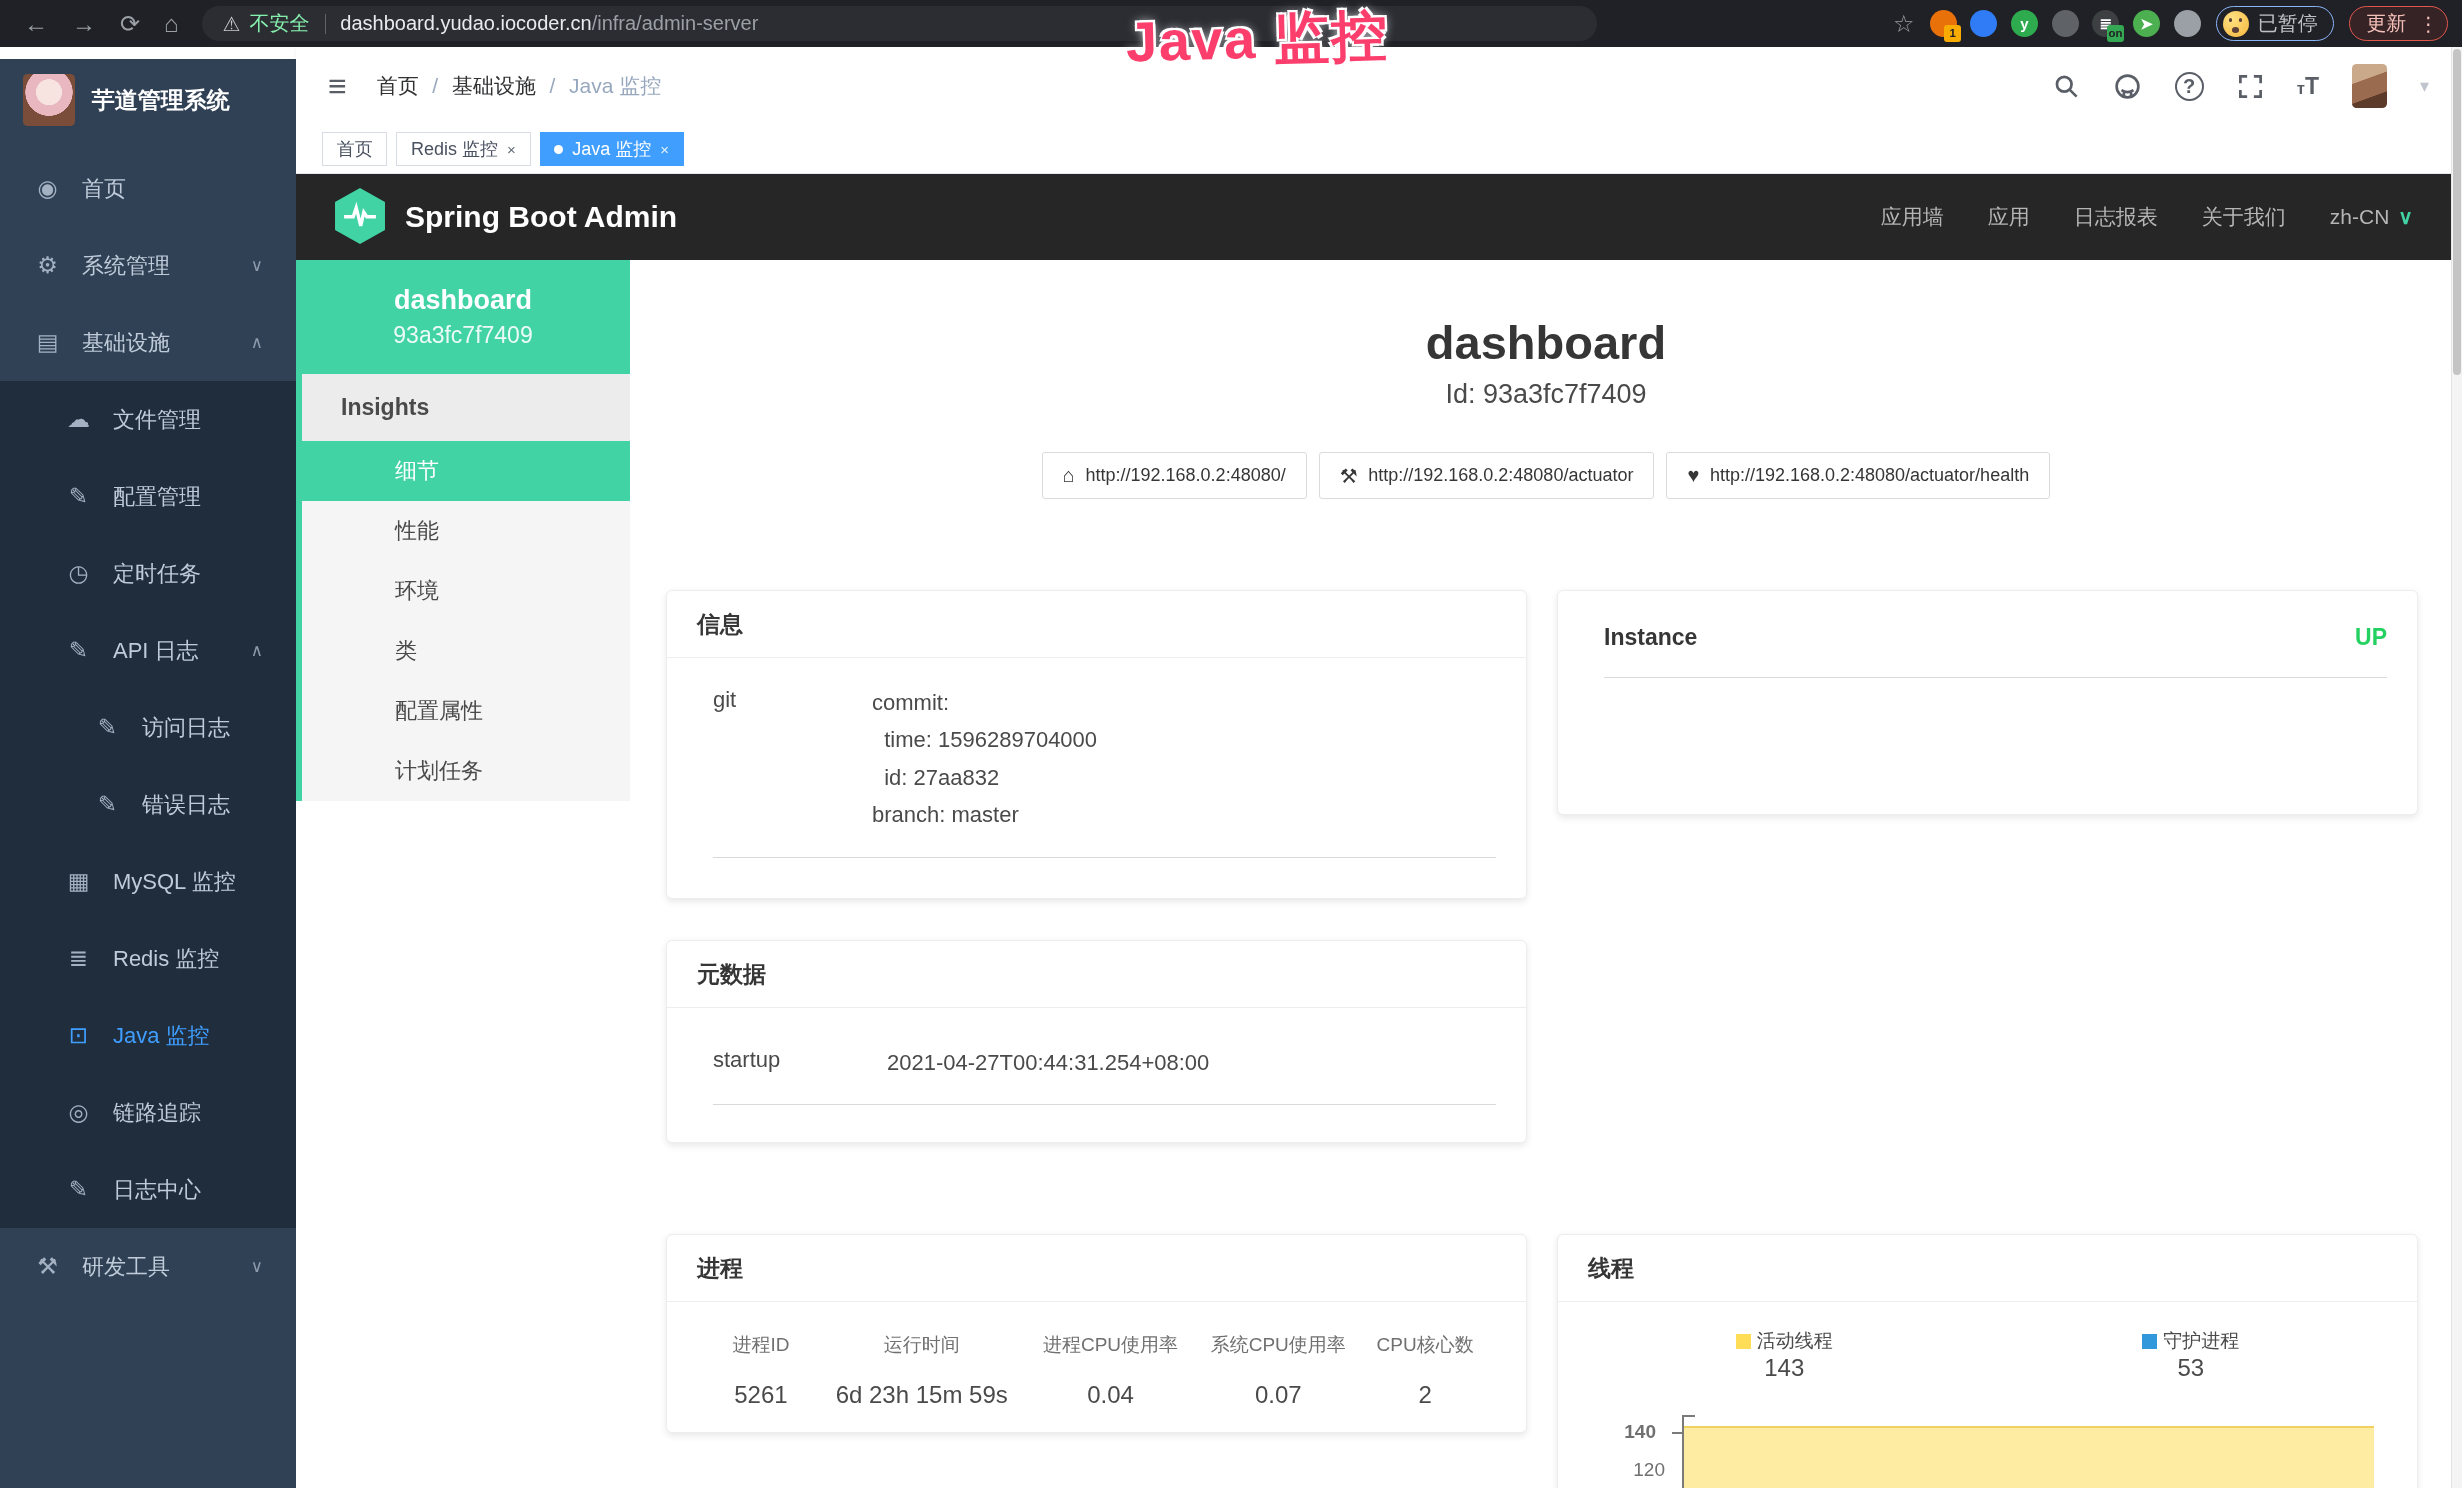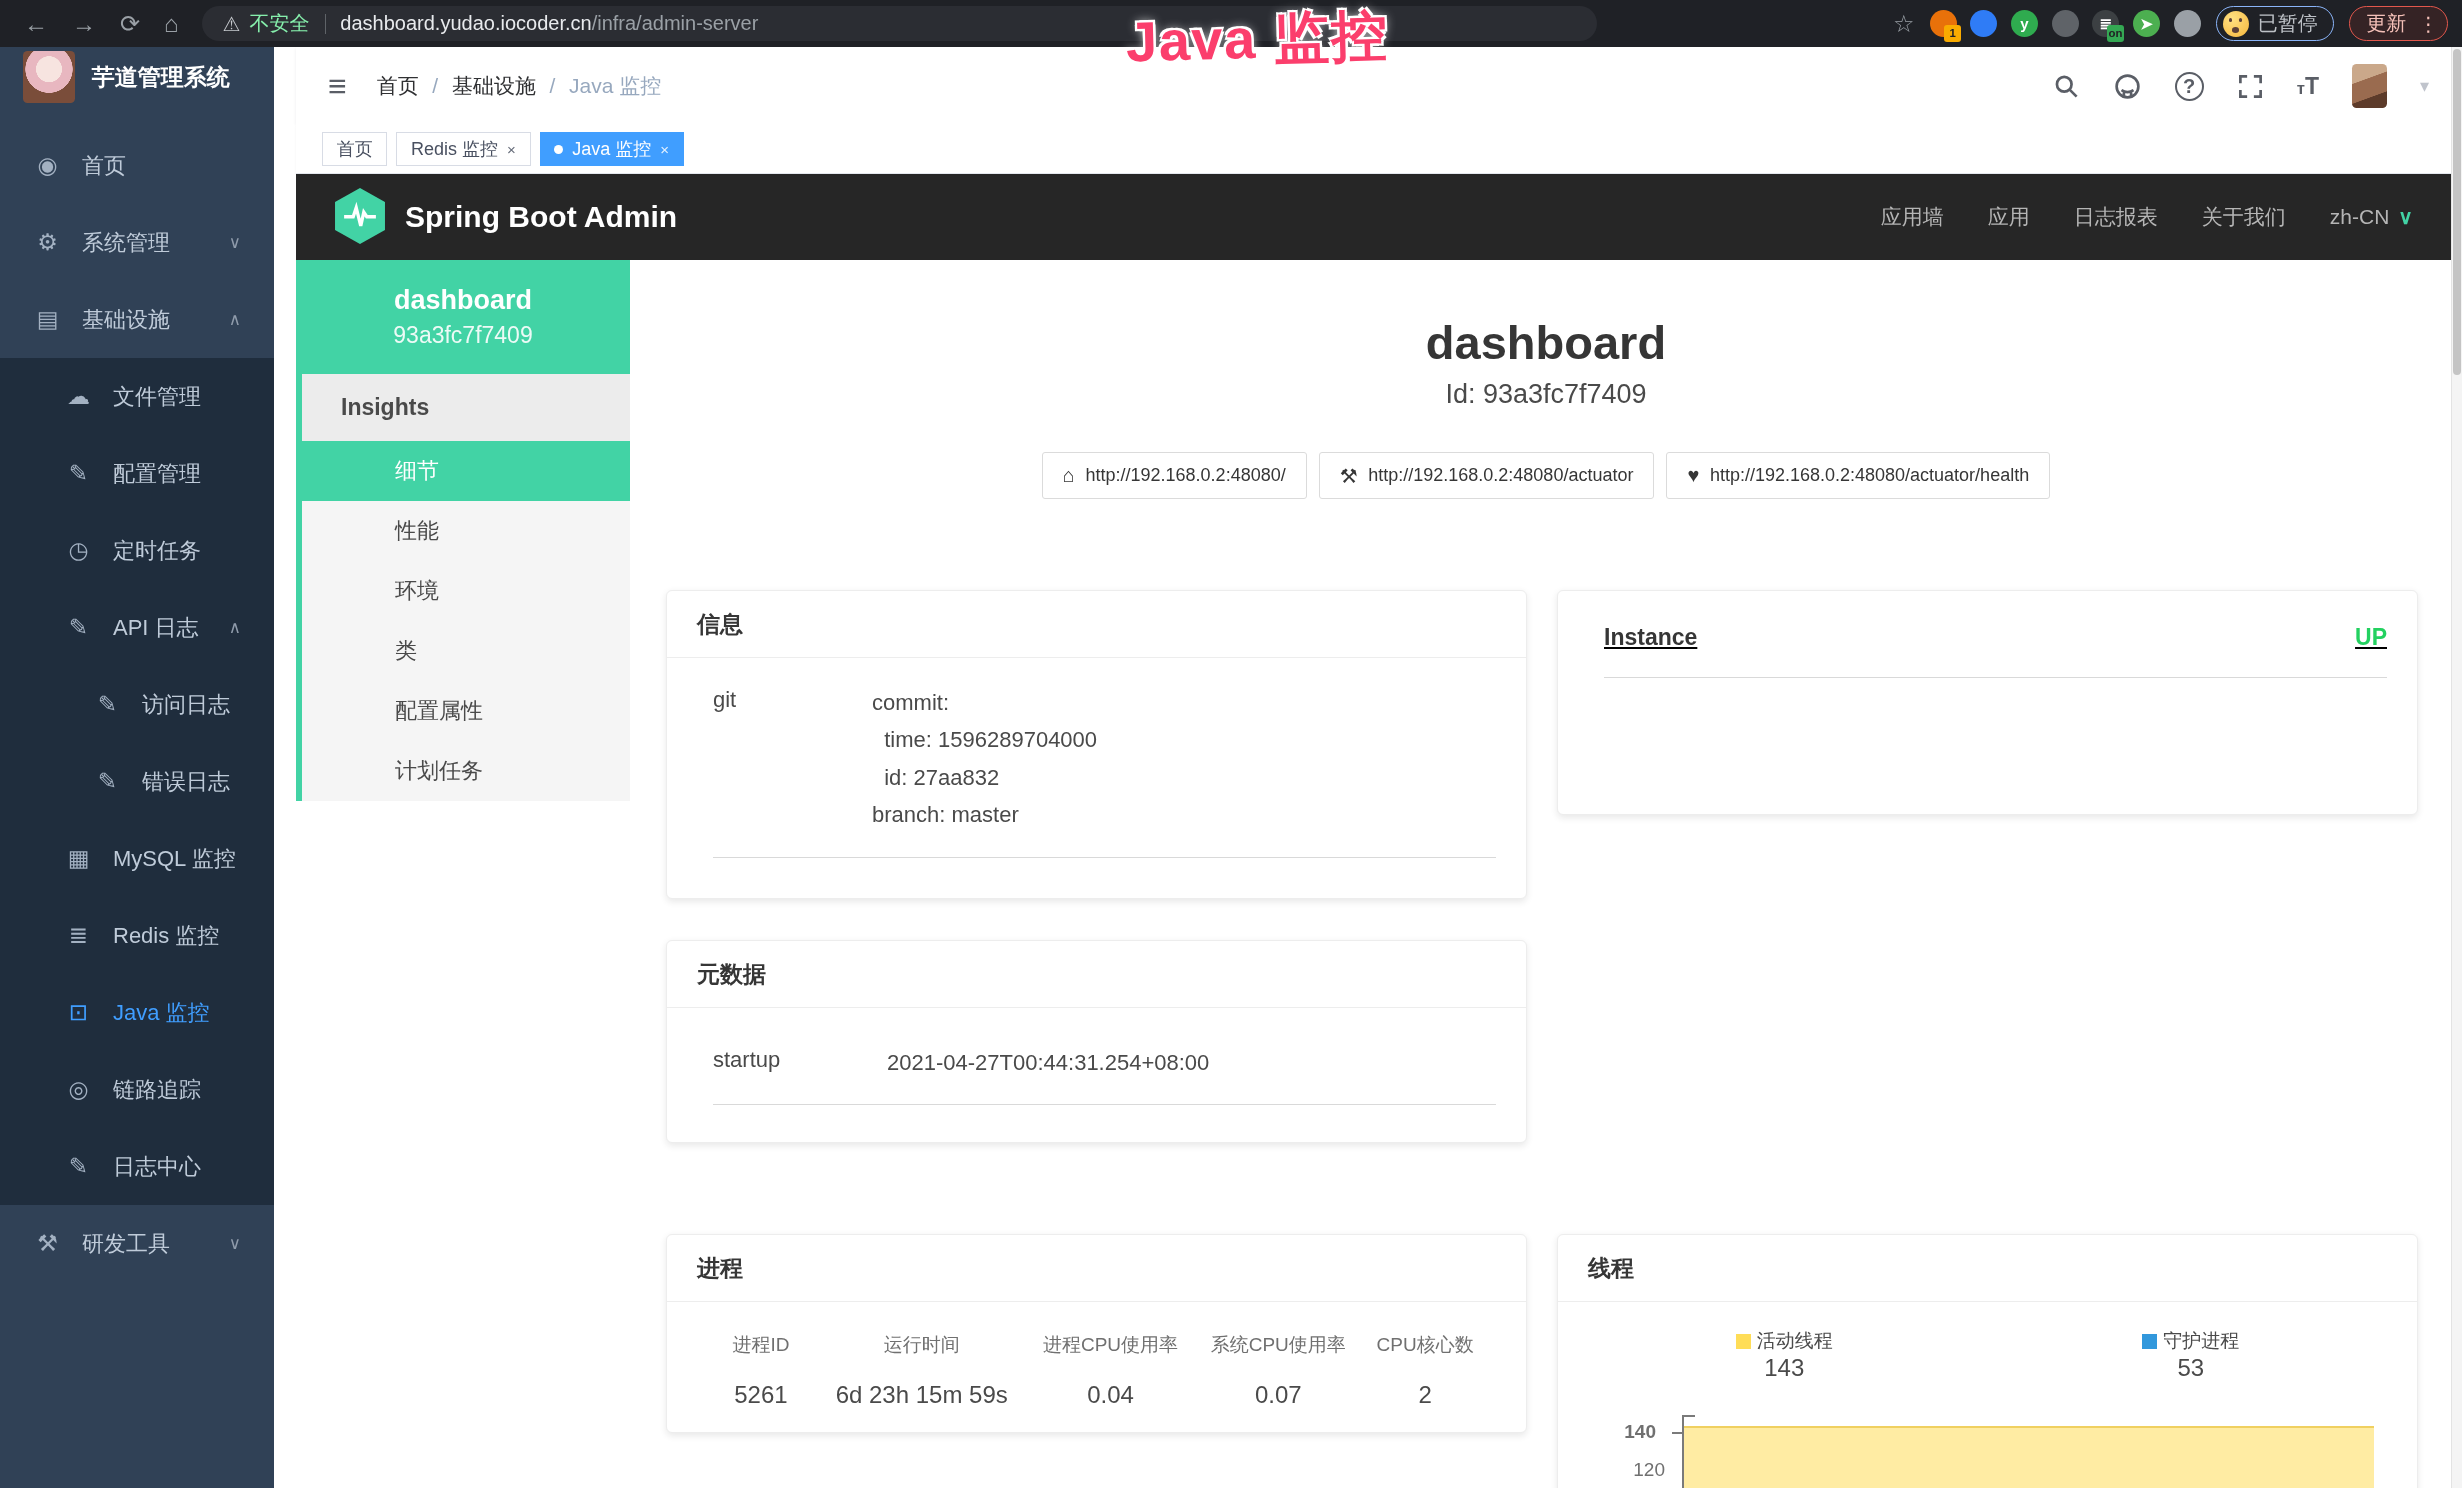--- a/index.html
+++ b/index.html
@@ -29,21 +29,21 @@
                 position:relative; }
   .emoji-face:before { content:""; position:absolute; left:6px; top:7.6px; width:3.8px; height:3.8px; border-radius:50%;
                 background:#5d4037; box-shadow:10px 0 0 #5d4037; }
   .emoji-face:after { content:""; position:absolute; left:9px; top:16px; width:7.6px; height:6px; border-radius:50%;
                 background:#5d4037; }
   .update-pill { height:35px; border:1.5px solid #e2574c; border-radius:18px; background:rgba(217,48,37,0.12);
                  display:flex; align-items:center; gap:12px; padding:0 9px 0 16.7px; color:#f5c0b8; font-size:20px; }
   .kebab { color:#f5c0b8; font-size:20px; }
 
   
-  .sidebar { position:absolute; top:36px; left:0; width:274px; bottom:0; background:#304156; z-index:10; }
+  .sidebar { position:absolute; top:59px; left:0; width:296px; bottom:0; background:#304156; z-index:10; }
   .side-logo { display:flex; align-items:center; gap:16.7px; padding:15px 0 10.6px 23px; }
   .logo-img { width:52px; height:52px; border-radius:4.6px;
               background:radial-gradient(circle at 50% 35%, #f7e4e0 0 30%, #e8b7c0 31% 55%, #7a4d3a 56% 100%); }
   .side-title { color:#fff; font-size:23px; font-weight:bold; }
   .menu { margin-top:13.7px; }
   .m-item { position:relative; height:77px; display:flex; align-items:center; font-size:22px; color:#bfcbd9; cursor:pointer; }
   .m-item .ic { width:29px; text-align:center; font-size:23px; margin-right:20px; color:#a3b1c2; }
   .lv0 { padding-left:33px; }
   .lv1 { padding-left:64px; }
   .lv2 { padding-left:93px; }
@@ -120,21 +120,21 @@
   #card-info     { left:36px;   top:330px;  width:861px; height:309px; }
   #card-health   { left:927px; top:330px;  width:861px; height:225px; }
   #card-meta     { left:36px;   top:680px;  width:861px; height:203px; }
   #card-process  { left:36px;   top:974px; width:861px; height:199px; }
   #card-threads  { left:927px; top:974px; width:861px; height:516px; }
 
   .kv { display:flex; margin:26px 30px 0 46px; padding-bottom:23px; border-bottom:0.8px solid #d9d9d9; }
   .kv .k { width:159px; flex:0 0 159px; font-size:22px; color:#4a4a4a; padding-top:3px; }
   .kv .v { font-size:22px; color:#4a4a4a; line-height:1.7; white-space:pre-wrap; }
   .kv2 { display:flex; justify-content:space-between; margin:33px 30px 0 46px; padding-bottom:26px;
-         border-bottom:0.8px solid #d9d9d9; font-size:23px;text-decoration:underline; }
+         border-bottom:0.8px solid #d9d9d9; font-size:23px; }
   .kv2 .k { color:#363636; font-weight:600; }
   .kv2 .v { font-weight:bold; }
   .kv.meta { margin-top:36px; }
   .kv.meta .k { width:174px; flex:0 0 174px; }
 
   .proc-row { display:flex; padding:30px 38px 0; }
   .proc-col { text-align:center; }
   .proc-col .pl { font-size:19px; color:#707070; }
   .proc-col .pv { font-size:24px; color:#4a4a4a; margin-top:23px; }
 

